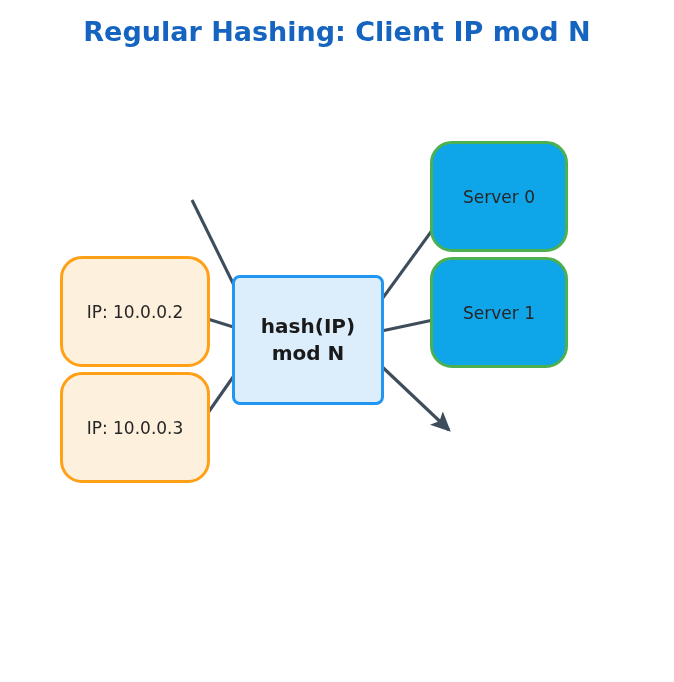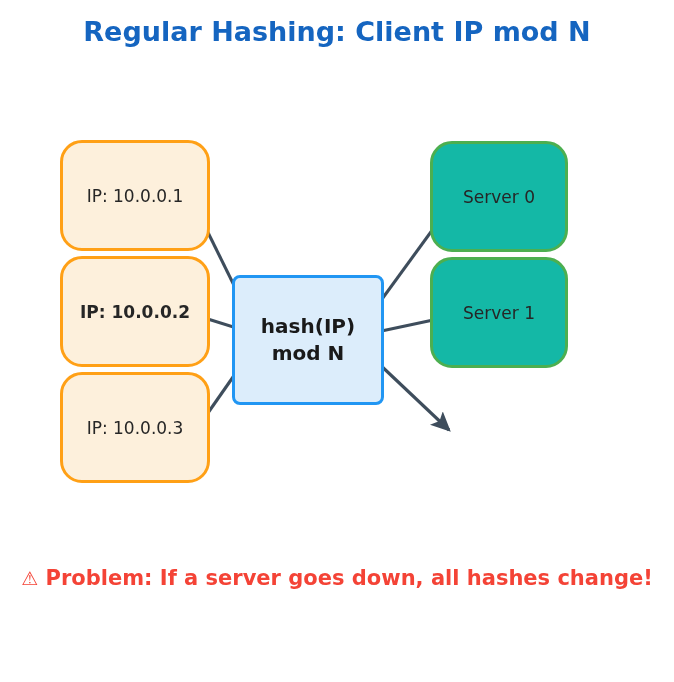--- a/index.html
+++ b/index.html
@@ -45,28 +45,28 @@
     height: 111px;
     left: 60px;
     background: #FDF0DC;
     border: 3px solid #FFA016;
     border-radius: 22px;
     font-size: 17px;
     color: #262626;
     font-family: "DejaVu Sans", sans-serif;
   }
   .client-0 { top: 140px; }
-  .client-1 { top: 256px; font-weight: bold; }
+  .client-1 { top: 256px; }
   .client-2 { top: 372px; }
 
   .server {
     width: 138px;
     height: 111px;
     left: 430px;
-    background: #14b8a6;
+    background: #0ea5e9;
     border: 3px solid #4CAF50;
     border-radius: 22px;
     font-size: 17px;
     color: #262626;
     font-family: "DejaVu Sans", sans-serif;
   }
   .server-0 { top: 141px; }
   .server-1 { top: 257px; }
   .server-2 { top: 373px; }
 
@@ -127,40 +127,33 @@
       <line x1="192" y1="200" x2="256" y2="330"></line>
       <line x1="195" y1="315" x2="256" y2="334"></line>
       <line x1="196" y1="430" x2="254" y2="347"></line>
 
       <line x1="358" y1="332" x2="452" y2="203"></line>
       <line x1="358" y1="336" x2="452" y2="316"></line>
       <line x1="358" y1="344" x2="449" y2="430"></line>
     </g>
   </svg>
 
-  <div class="node client client-0">
-    <span>IP: 10.0.0.1</span>
-  </div>
   <div class="node client client-1">
     <span>IP: 10.0.0.2</span>
   </div>
   <div class="node client client-2">
     <span>IP: 10.0.0.3</span>
   </div>
 
   <div class="node hashbox">
     <span class="lines">hash(IP)
 mod N</span>
   </div>
 
   <div class="node server server-0">
     <span>Server 0</span>
   </div>
   <div class="node server server-1">
     <span>Server 1</span>
   </div>
 
-  <div class="footer">
-    <span class="warn">⚠</span>
-    <span>Problem: If a server goes down, all hashes change!</span>
-  </div>
 
 </div>
 
 </body></html>

